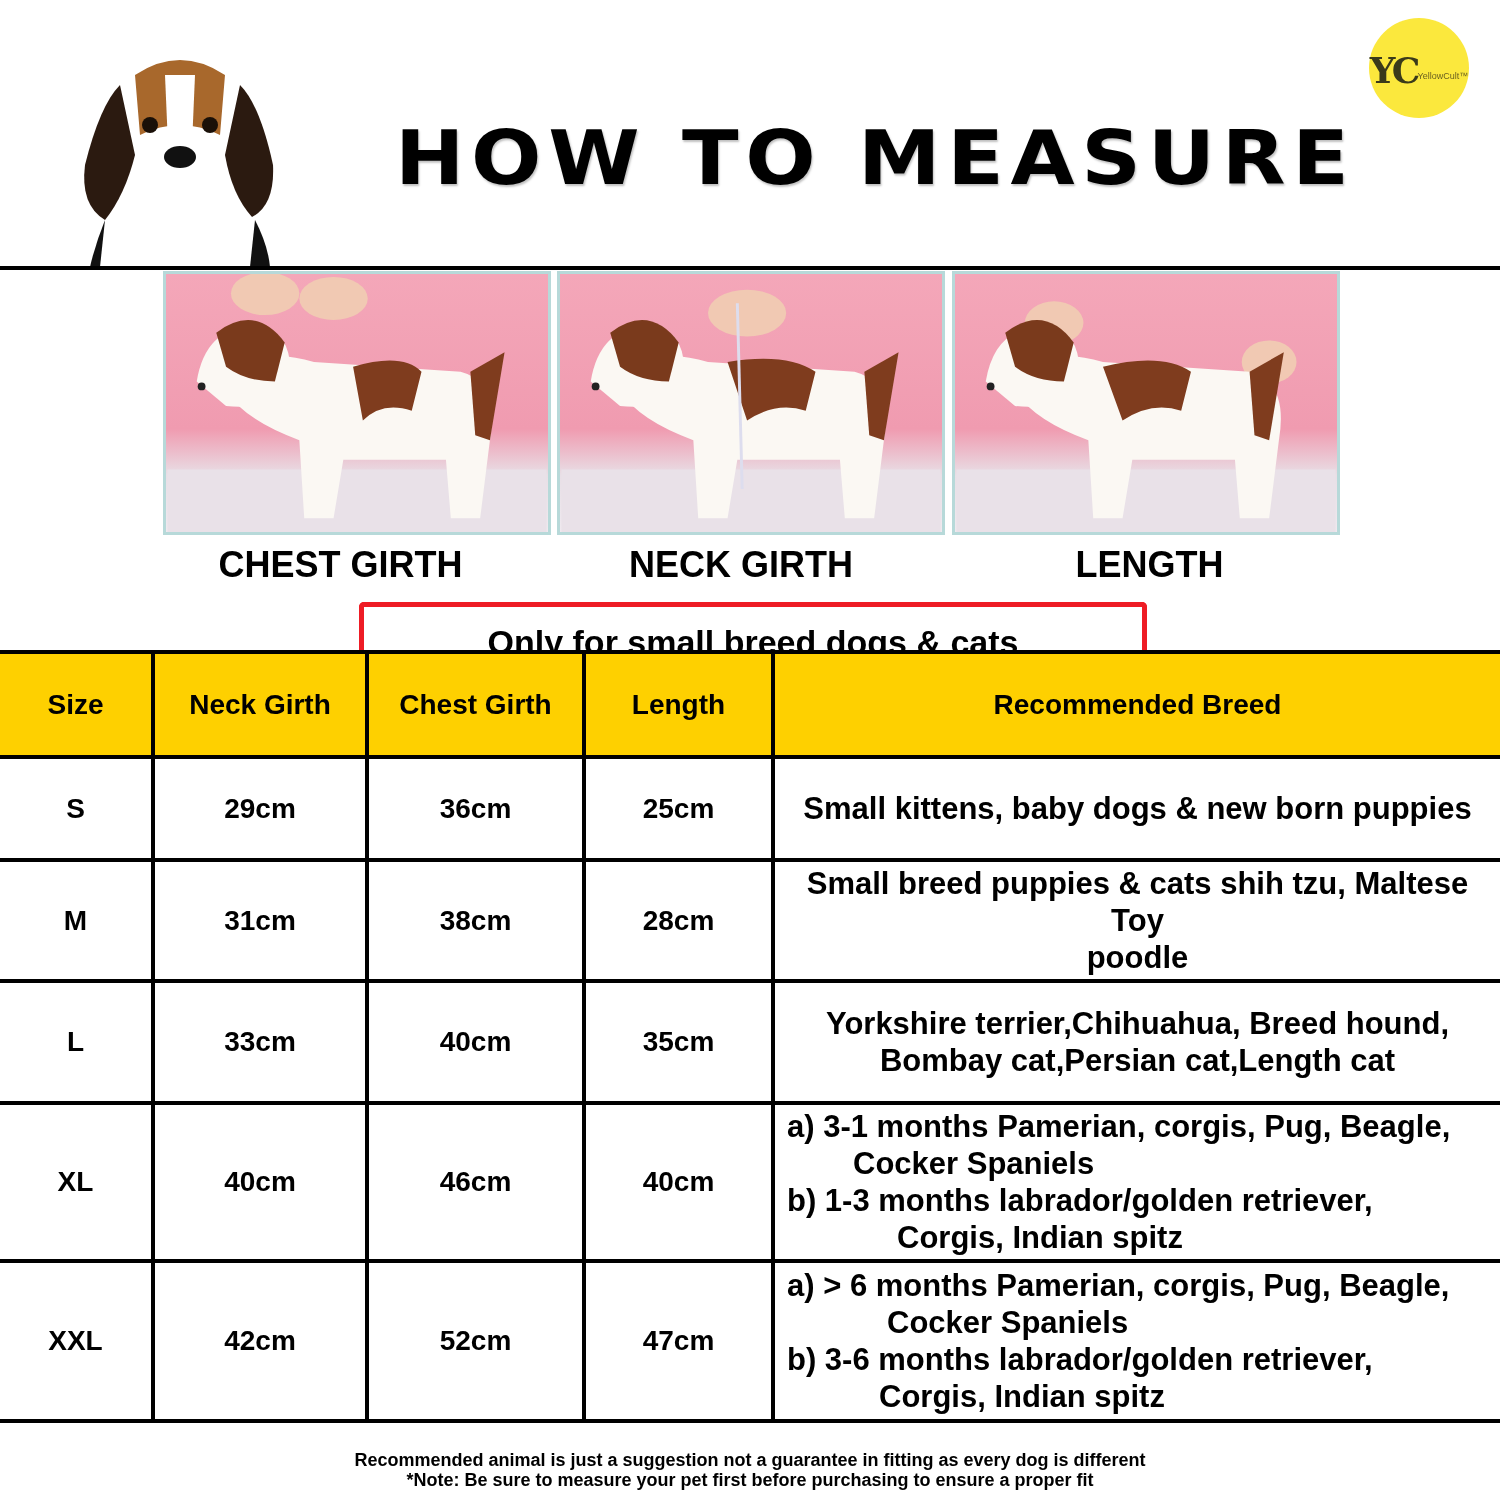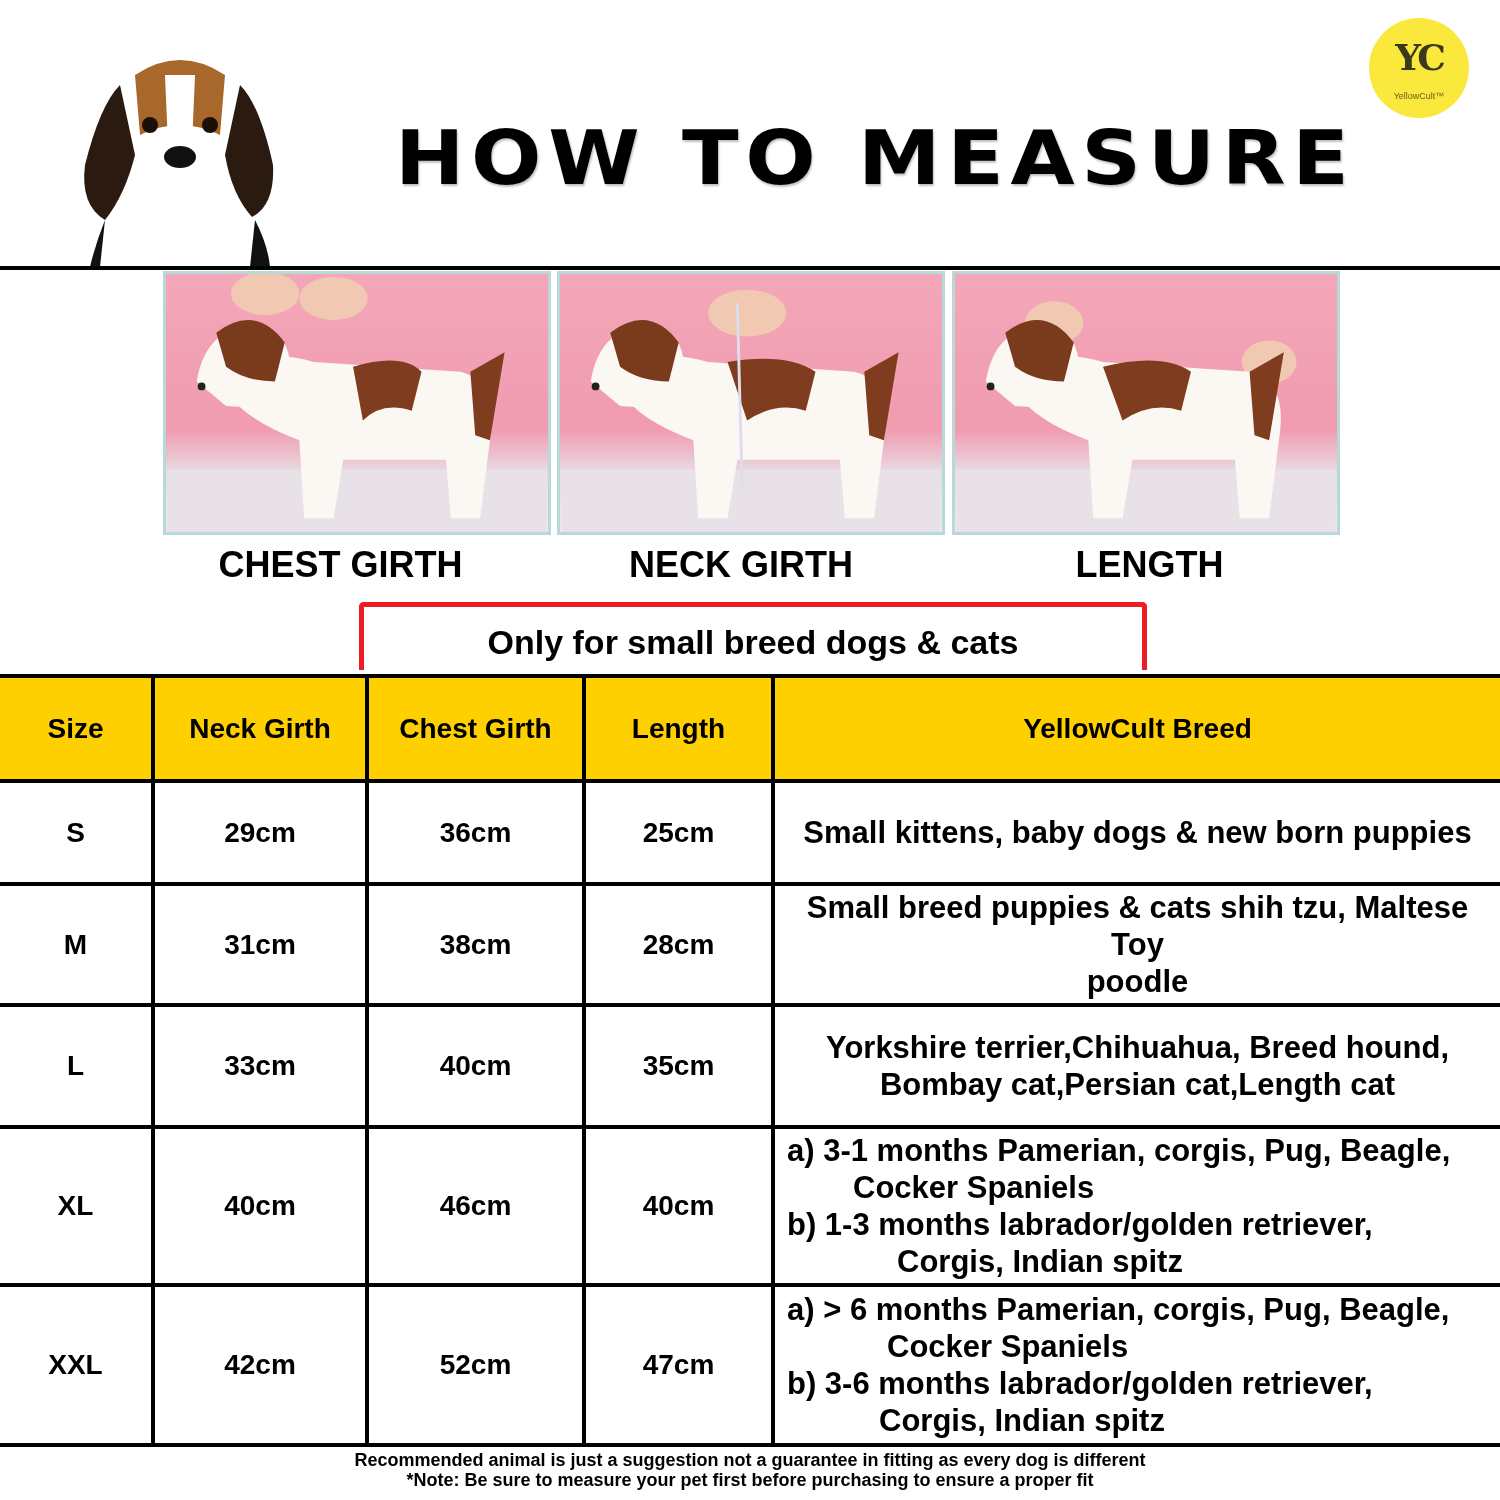--- a/index.html
+++ b/index.html
@@ -12,21 +12,21 @@
   .title {
     position: absolute; left: 395px; top: 118px; width: 925px; height: 80px;
     font-family: "DejaVu Sans", sans-serif; font-weight: 900; font-size: 74px;
     letter-spacing: 6px; line-height: 80px; color: #000; white-space: nowrap;
     transform: scaleX(1.12); transform-origin: left center;
     text-shadow: 1px 2px 2px rgba(0,0,0,0.25);
   }
   .logo {
     position: absolute; left: 1369px; top: 18px; width: 100px; height: 100px;
     border-radius: 50%; background: #fbe83d;
-    display: flex; flex-direction: column; align-items: center; justify-content: center;
+    display: flex; align-items: center; justify-content: center;
   }
   .logo-mark { font-family: "DejaVu Serif", serif; font-weight: bold; font-size: 36px; color: #3a3a1a; letter-spacing: -3px; line-height: 36px; margin-top: 4px; }
   .logo-text { font-size: 9px; color: #6b6120; margin-top: 16px; }
   .divider { position: absolute; left: 0; top: 266px; width: 1500px; height: 4px; background: #000; }
 
   
   .photo {
     position: absolute; top: 271px; width: 388px; height: 264px;
     border: 3px solid #b7d9d9; overflow: hidden;
     background: linear-gradient(180deg, #f4a7b9 0%, #f09bb0 60%, #e8dfe6 78%, #efe9ef 100%);
@@ -43,21 +43,21 @@
 
   
   .notice {
     position: absolute; left: 359px; top: 602px; width: 788px; height: 68px;
     border: 5px solid #ee1c25; border-bottom: none; border-radius: 5px 5px 0 0;
     background: #fff; text-align: center; font-weight: bold; font-size: 34px;
     line-height: 70px;
   }
 
   
-  .size-table { position: absolute; left: 0; top: 674px; width: 1500px; border-collapse: collapse; table-layout: fixed; }
+  .size-table { position: absolute; left: 0; top: 650px; width: 1500px; border-collapse: collapse; table-layout: fixed; }
   .size-table th, .size-table td {
     border: 4px solid #000; text-align: center; vertical-align: middle; font-weight: bold;
   }
   .size-table tr > *:first-child { border-left: none; }
   .size-table tr > *:last-child { border-right: none; }
   .size-table th { background: #fed000; font-size: 28px; height: 105px; }
   .size-table td { font-size: 28px; background: #fff; }
   .size-table td.breed { font-size: 31px; line-height: 37px; padding: 0 4px; }
   .size-table td.breed.left { text-align: left; padding-left: 12px; }
   .row-s td { height: 103px; }
@@ -149,21 +149,21 @@
       <col style="width:217px">
       <col style="width:189px">
       <col style="width:727px">
   </colgroup>
   <thead>
     <tr>
       <th>Size</th>
       <th>Neck Girth</th>
       <th>Chest Girth</th>
       <th>Length</th>
-      <th>YellowCult Breed</th>
+      <th>Recommended Breed</th>
     </tr>
   </thead>
   <tbody>
     <tr class="row-s">
       <td>S</td>
       <td>29cm</td>
       <td>36cm</td>
       <td>25cm</td>
       <td class="breed">
         <span>Small kittens, baby dogs &amp; new born puppies</span>

